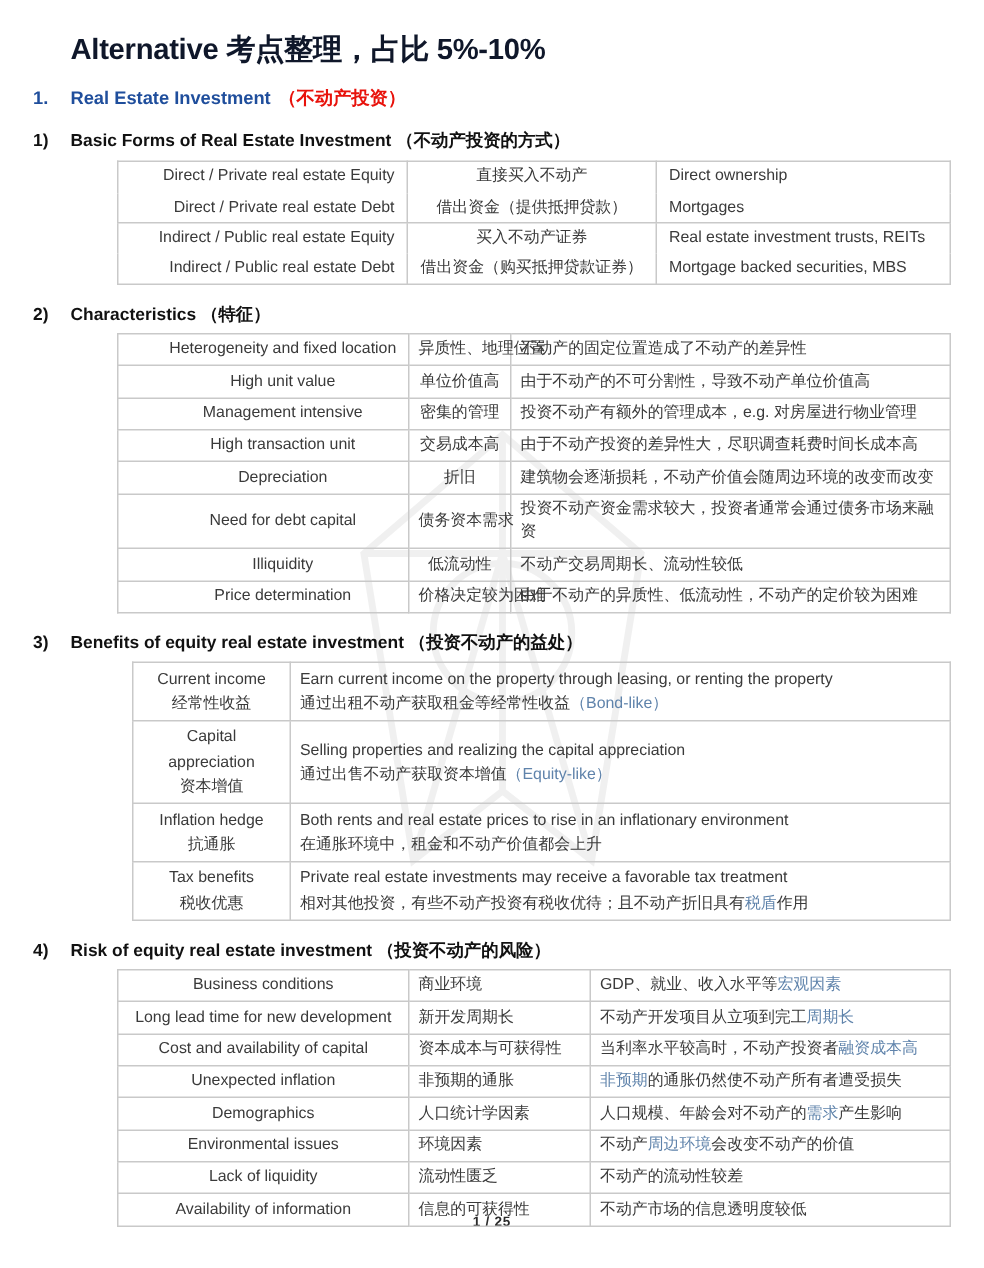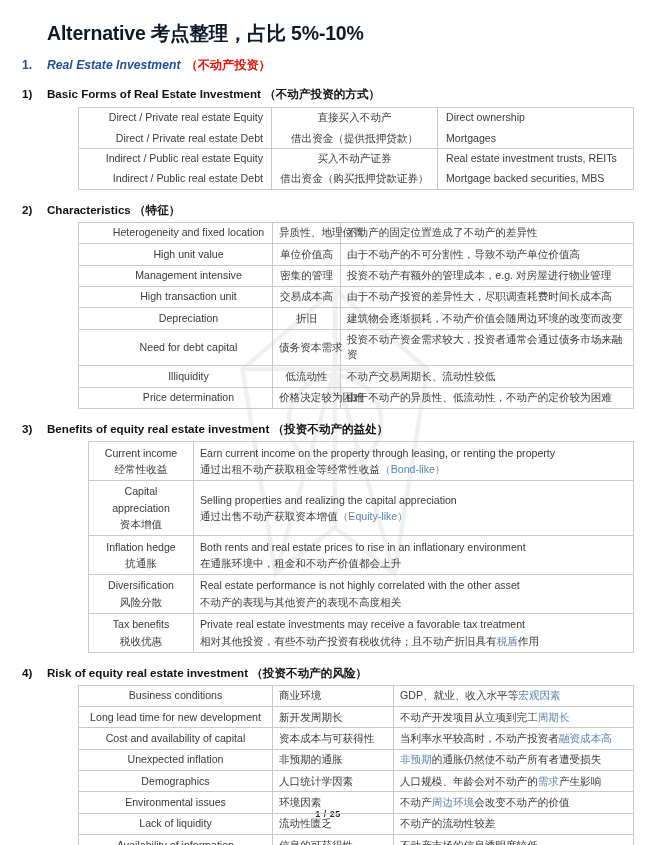--- a/index.html
+++ b/index.html
@@ -43,21 +43,21 @@
   }
 
   .h1-row {
     display: flex;
     padding: 13px 0 0 22px;
     font-size: 12.2px;
     font-weight: bold;
     line-height: 1.3;
   }
   .h1-num { color: #1f4e9c; width: 25px; flex: none; }
-  .h1-en { color: #1f4e9c; font-style: italic; }
+  .h1-en { color: #1f4e9c; }
   .h1-cn { color: #e8120b; margin-left: 5px; }
 
   .h2-row {
     display: flex;
     padding: 12px 0 0 22px;
     font-size: 11.6px;
     font-weight: bold;
     color: #111;
     line-height: 1.3;
   }
@@ -246,24 +246,20 @@
             </tr>
             <tr>
               <td class="c1"><span>Capital appreciation</span><br><span>资本增值</span></td>
               <td class="c2"><span>Selling properties and realizing the capital appreciation</span><br><span>通过出售不动产获取资本增值</span><span class="accent">（Equity-like）</span></td>
             </tr>
             <tr>
               <td class="c1"><span>Inflation hedge</span><br><span>抗通胀</span></td>
               <td class="c2"><span>Both rents and real estate prices to rise in an inflationary environment</span><br><span>在通胀环境中，租金和不动产价值都会上升</span></td>
             </tr>
             <tr>
-              <td class="c1"><span>Diversification</span><br><span>风险分散</span></td>
-              <td class="c2"><span>Real estate performance is not highly correlated with the other asset</span><br><span>不动产的表现与其他资产的表现不高度相关</span></td>
-            </tr>
-            <tr>
               <td class="c1"><span>Tax benefits</span><br><span>税收优惠</span></td>
               <td class="c2"><span>Private real estate investments may receive a favorable tax treatment</span><br><span>相对其他投资，有些不动产投资有税收优待；且不动产折旧具有</span><span class="accent">税盾</span><span>作用</span></td>
             </tr>
           </tbody>
       </table>
     </div>
 
     <div class="h2-row">
       <span class="h2-num">4)</span>
       <span class="h2-txt"><span>Risk of equity real estate investment</span>&nbsp;<span class="cn">（投资不动产的风险）</span></span>

